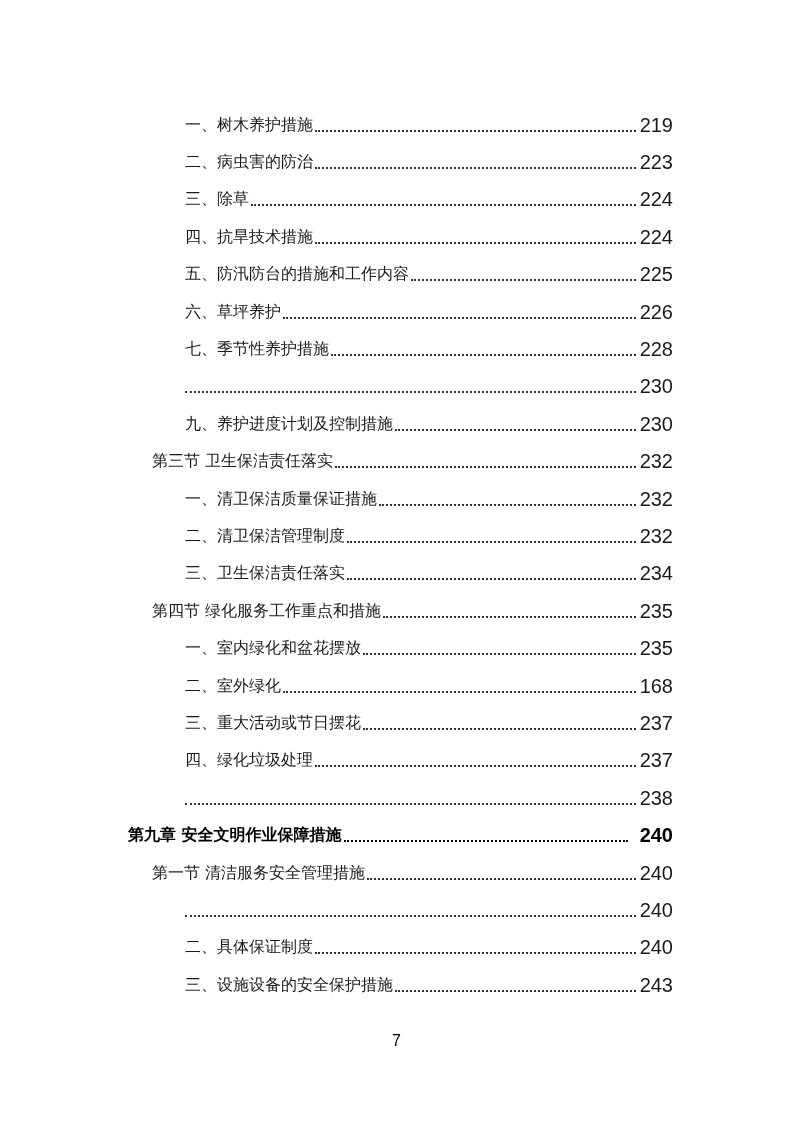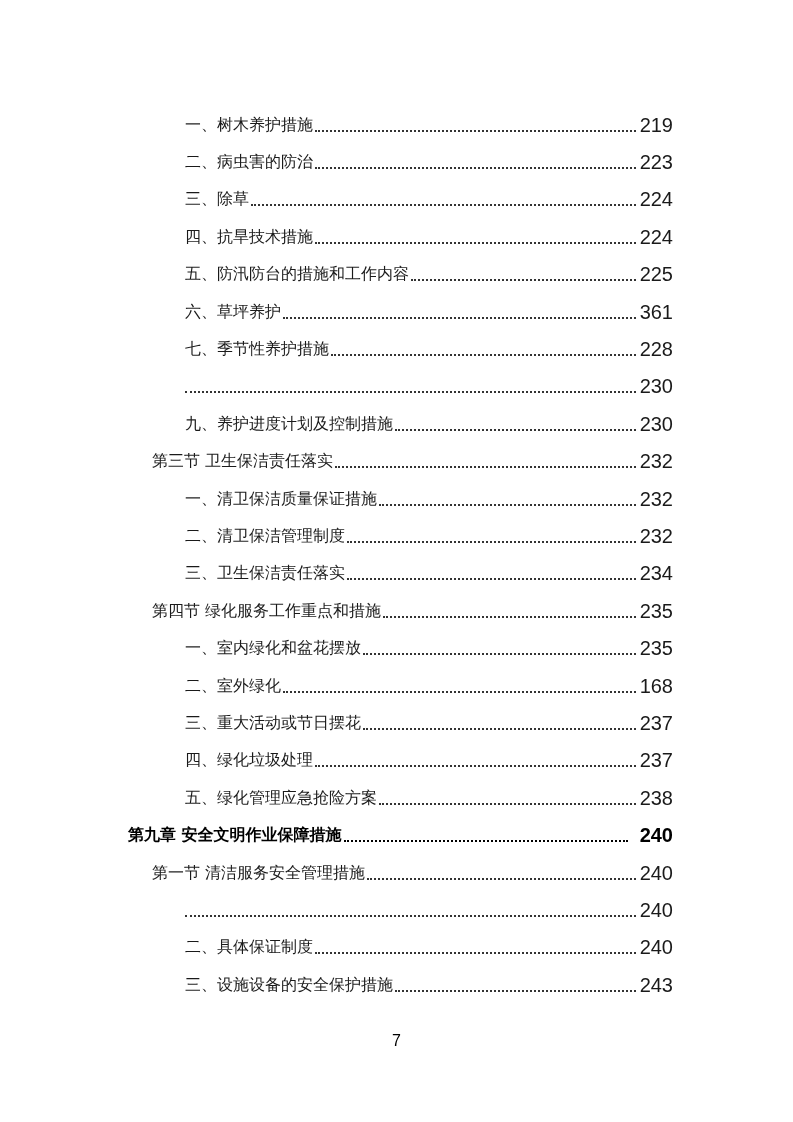--- a/index.html
+++ b/index.html
@@ -96,21 +96,21 @@
       <span class="page">224</span>
     </div>
   <div class="toc-row lvl3">
       <span class="title">五、防汛防台的措施和工作内容</span>
       <span class="leader"></span>
       <span class="page">225</span>
     </div>
   <div class="toc-row lvl3">
       <span class="title">六、草坪养护</span>
       <span class="leader"></span>
-      <span class="page">361</span>
+      <span class="page">226</span>
     </div>
   <div class="toc-row lvl3">
       <span class="title">七、季节性养护措施</span>
       <span class="leader"></span>
       <span class="page">228</span>
     </div>
   <div class="toc-row lvl3">
       <span class="leader"></span>
       <span class="page">230</span>
     </div>
@@ -158,21 +158,20 @@
       <span class="title">三、重大活动或节日摆花</span>
       <span class="leader"></span>
       <span class="page">237</span>
     </div>
   <div class="toc-row lvl3">
       <span class="title">四、绿化垃圾处理</span>
       <span class="leader"></span>
       <span class="page">237</span>
     </div>
   <div class="toc-row lvl3">
-      <span class="title">五、绿化管理应急抢险方案</span>
       <span class="leader"></span>
       <span class="page">238</span>
     </div>
   <div class="toc-row lvl1">
       <span class="title">第九章  安全文明作业保障措施</span>
       <span class="leader"></span>
       <span class="page">240</span>
     </div>
   <div class="toc-row lvl2">
       <span class="title">第一节  清洁服务安全管理措施</span>

